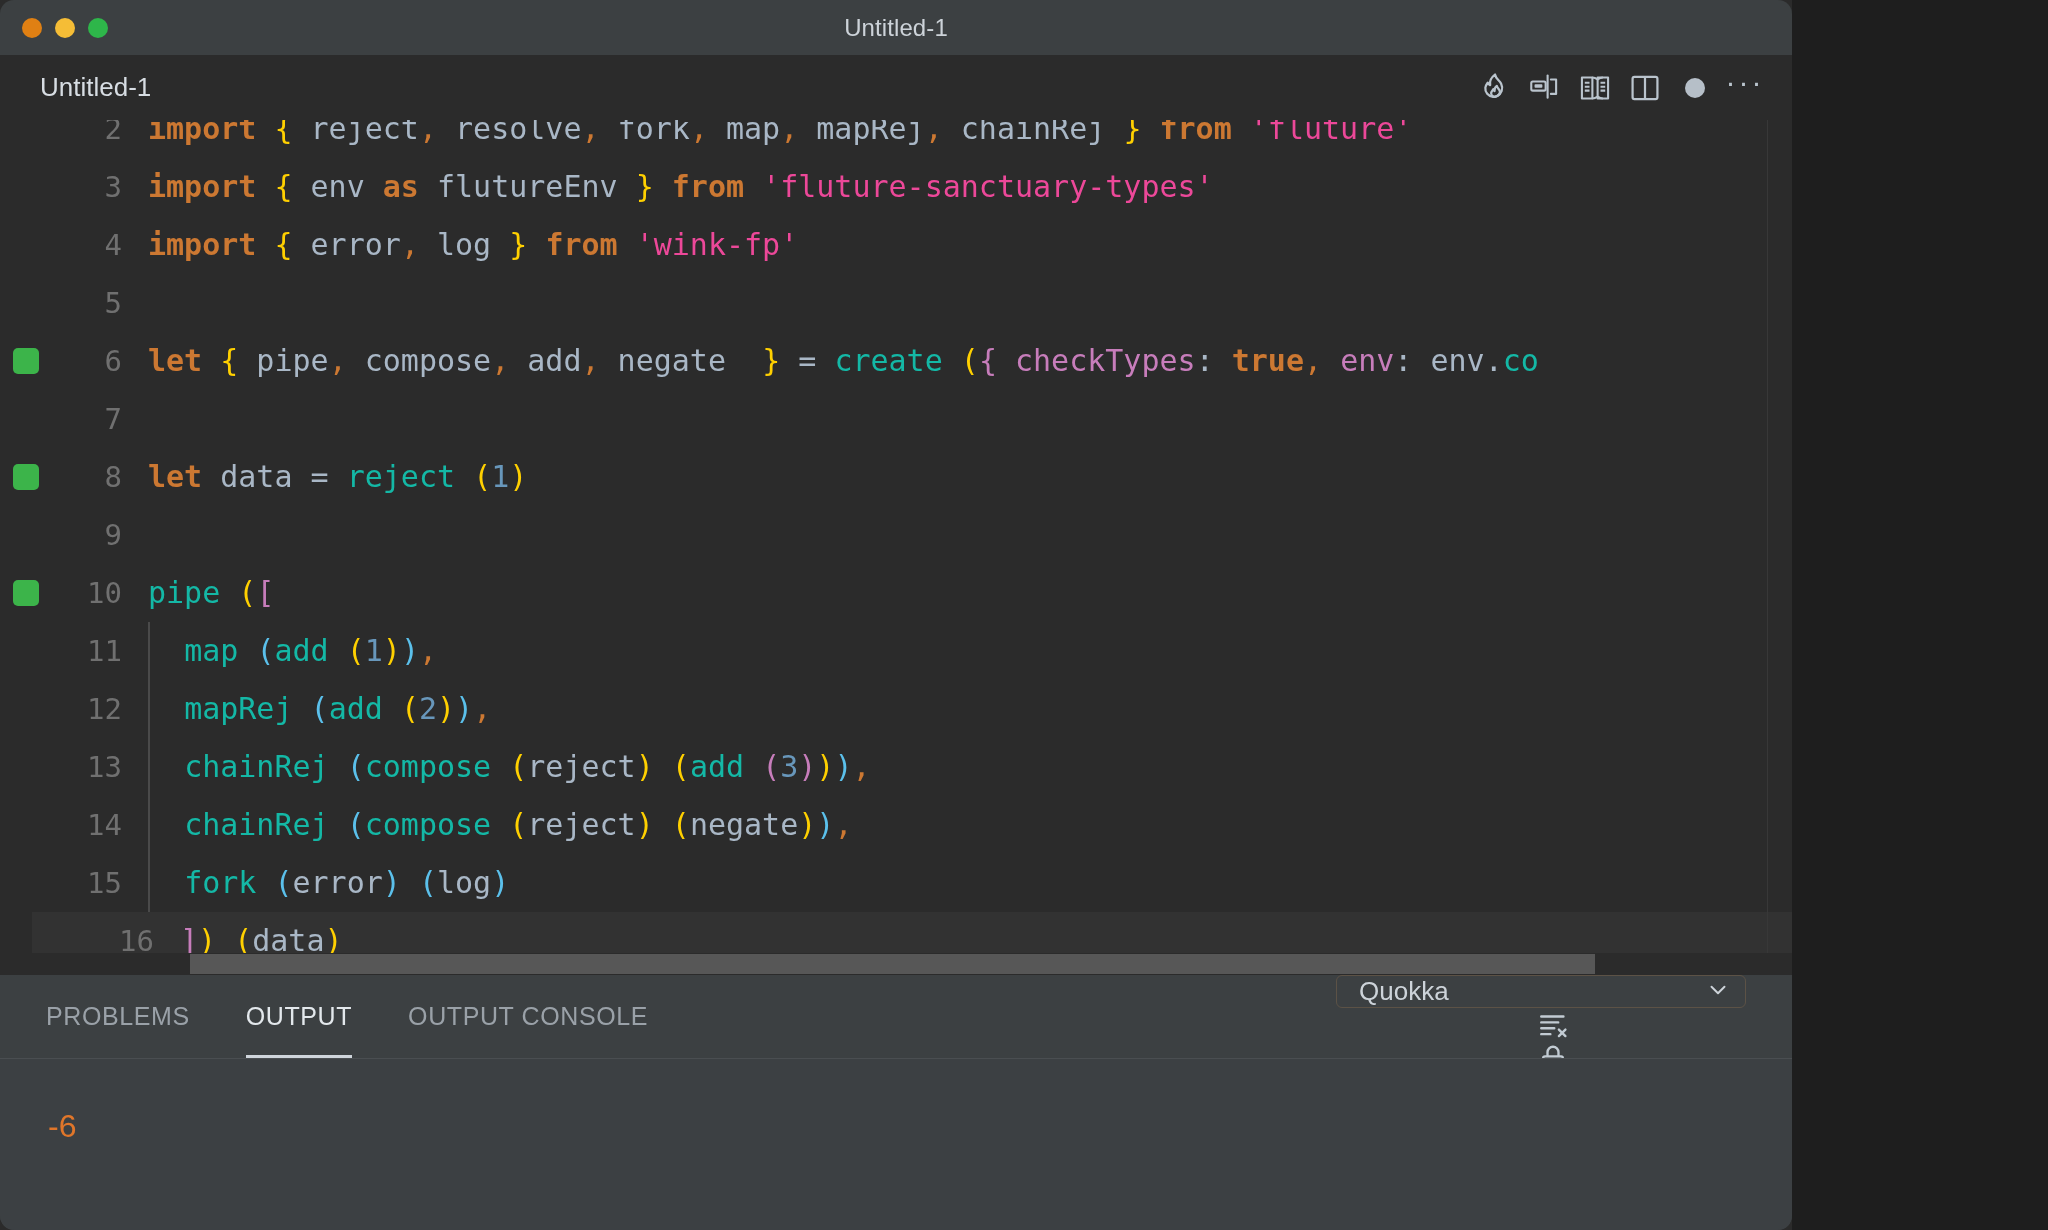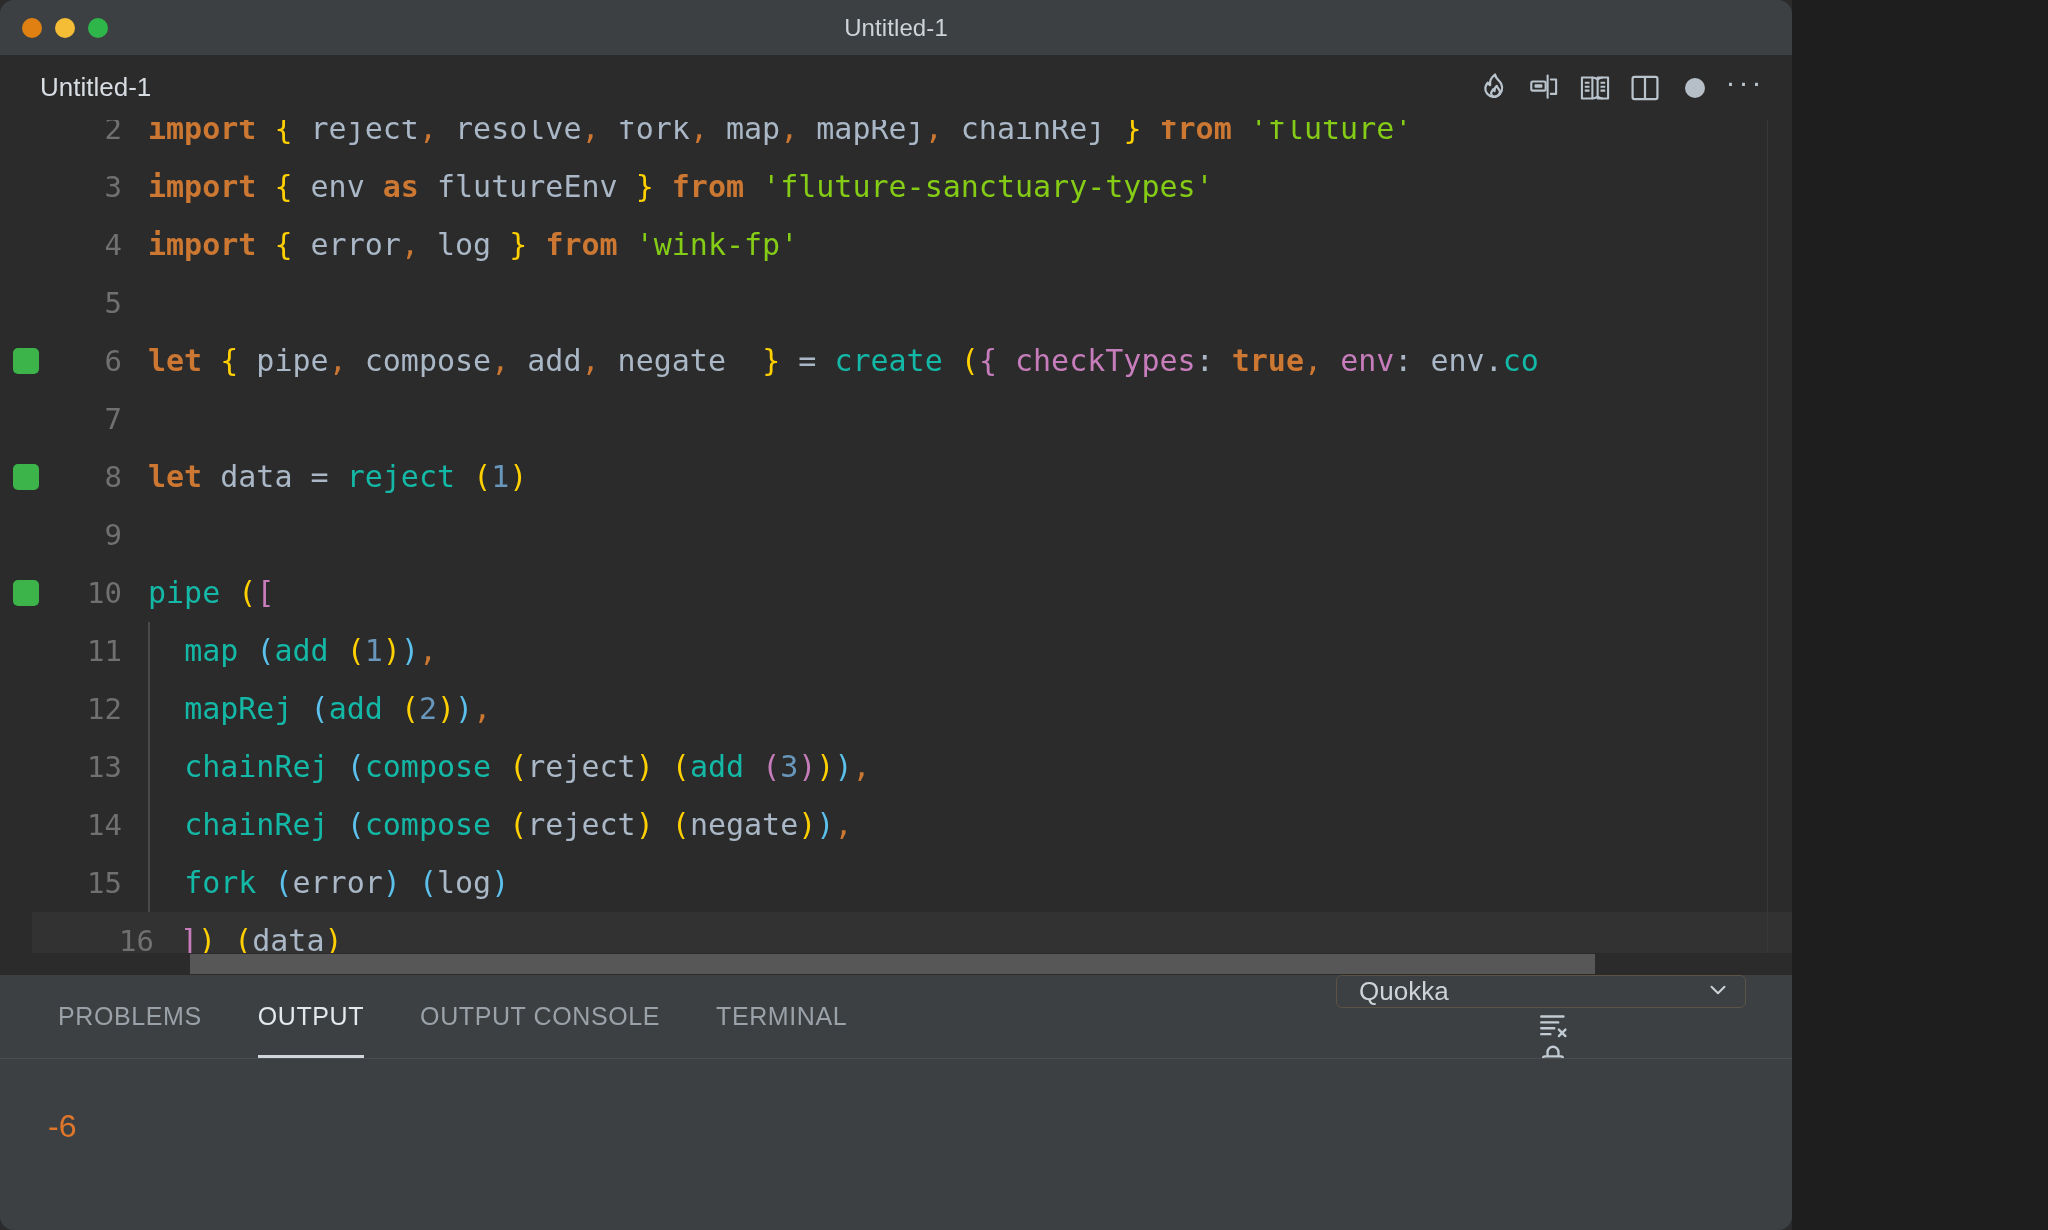--- a/index.html
+++ b/index.html
@@ -133,21 +133,21 @@
   }
   .indent-guide {
     position: absolute;
     left: 148px; top: 0;
     width: 2px; height: 58px;
     background: #4a4a4a;
   }
 
   
   .kw   { color: #cc7832; font-weight: bold; text-align: right; }
-  .str  { color: #84cc16; }
+  .str  { color: #ec4899; }
   .fn   { color: #14b8a6; }
   .var  { color: #a9b7c6; }
   .prop { color: #c77dbb; }
   .num  { color: #6897bb; }
   .b1   { color: #ffd000; }
   .b2   { color: #5bc0eb; }
   .b3   { color: #c77dbb; }
   .punc { color: #a9b7c6; }
   .op   { color: #a9b7c6; }
   .comma{ color: #cc7832; }
@@ -176,21 +176,21 @@
     position: absolute;
     top: 975px; left: 0; right: 0; bottom: 0;
     background: #3c4042;
     border-bottom-left-radius: 14px;
     border-bottom-right-radius: 14px;
     overflow: hidden;
   }
   .panel-header {
     position: relative;
     height: 83px;
-    display: flex; align-items: flex-end; padding-left: 12px;
+    display: flex; align-items: flex-end;
   }
   .panel-tabs {
     display: flex; align-items: center;
     height: 83px;
     padding-left: 46px;
   }
   .panel-tab {
     position: relative;
     height: 83px;
     display: flex; align-items: center;
@@ -327,21 +327,20 @@
       <div class="h-scroll-thumb"></div>
     </div>
   </div>
 
   <div class="panel">
     <div class="panel-header">
       <div class="panel-tabs" id="panel-tabs">
           <div class="panel-tab">PROBLEMS</div>
           <div class="panel-tab active">OUTPUT</div>
           <div class="panel-tab">OUTPUT CONSOLE</div>
-          <div class="panel-tab">TERMINAL</div>
         </div>
 
       <div class="panel-right">
         <div class="chan-select">
           <span class="chan-label">Quokka</span>
           <span>
             <svg width="26" height="26" viewBox="0 0 24 24" fill="none" stroke="#cdd3d9" stroke-width="1.8" stroke-linecap="round" stroke-linejoin="round">
               <path d="M6 9l6 6 6-6"></path>
             </svg>
           </span>

